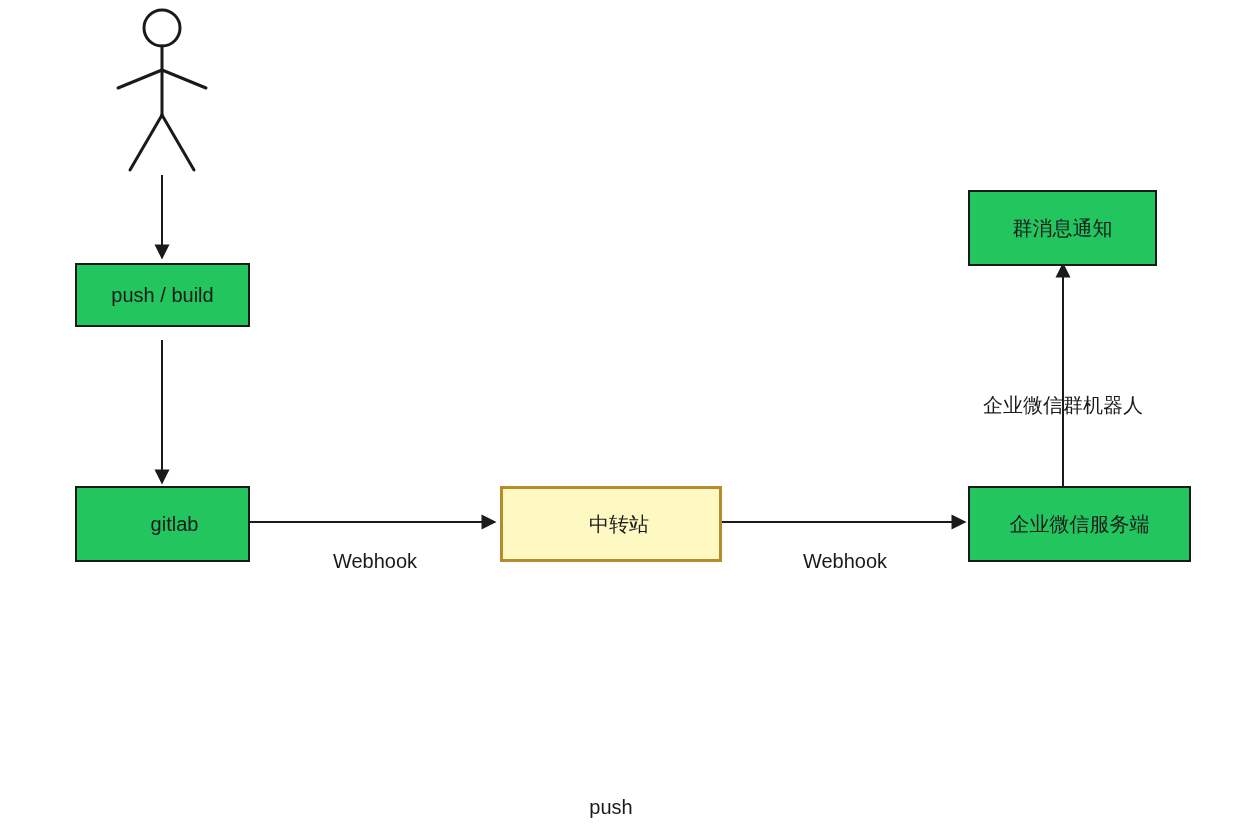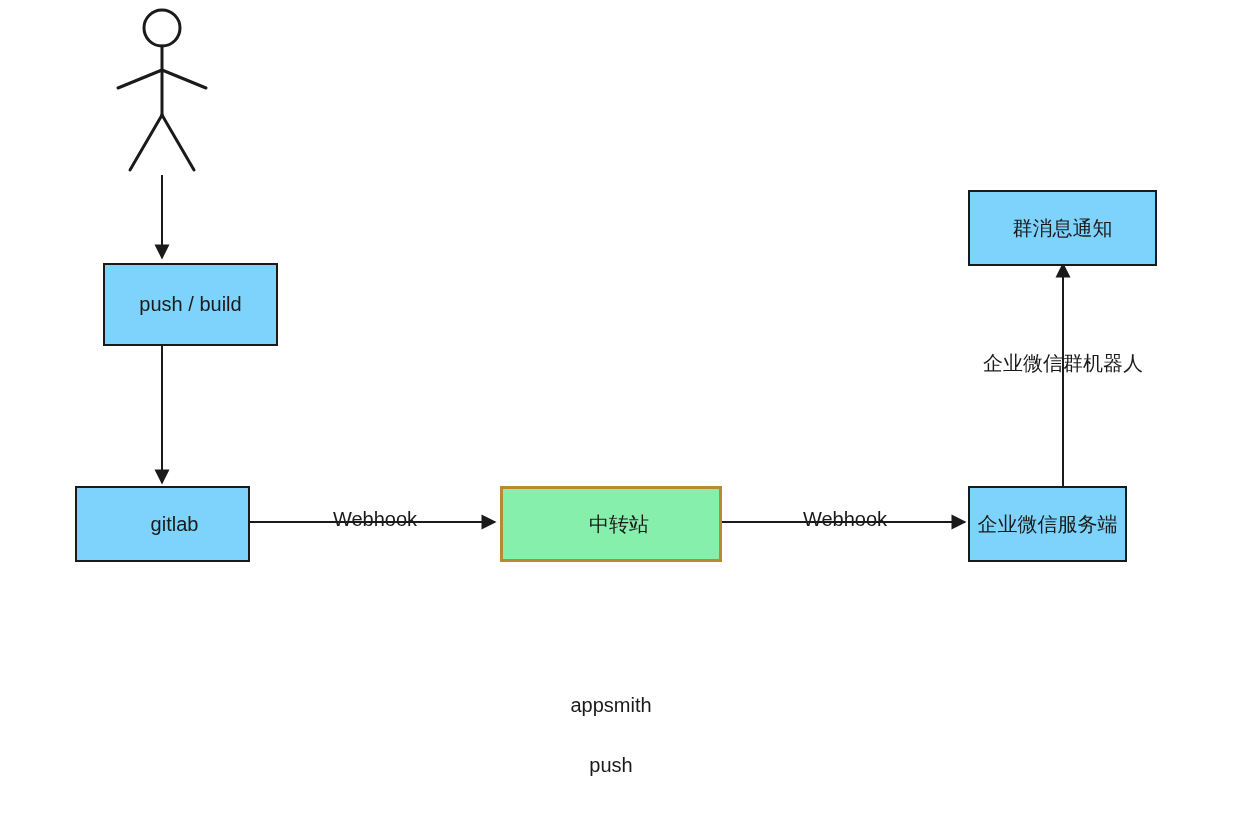--- a/index.html
+++ b/index.html
@@ -15,36 +15,37 @@
     .diagram {
       position: absolute;
       inset: 0;
     }
     .box {
       position: absolute;
       border: 2px solid #1a1a1a;
       display: flex;
       align-items: center;
       justify-content: center;
-      background: #7dd3fc;
+      background: #22c55e;
       text-align: center;
       white-space: nowrap;
     }
     .box.highlight {
       border: 3px solid #b88a2e;
-      background: #86efac;
+      background: #fef9c3;
       padding-left: 16px;
     }
     .label {
       position: absolute;
       display: flex;
       align-items: center;
       justify-content: center;
       white-space: nowrap;
       text-align: right;
+      margin-top: 42px;
     }
     svg.overlay {
       position: absolute;
       inset: 0;
       width: 1248px;
       height: 826px;
       pointer-events: none;
     }
     .arrow-line {
       stroke: #1a1a1a;
@@ -90,42 +91,41 @@
 
     <line class="arrow-line" x1="162" y1="340" x2="162" y2="483" marker-end="url(#arrow)"></line>
 
     <line class="arrow-line" x1="250" y1="522" x2="495" y2="522" marker-end="url(#arrow)"></line>
 
     <line class="arrow-line" x1="722" y1="522" x2="965" y2="522" marker-end="url(#arrow)"></line>
 
     <line class="arrow-line" x1="1063" y1="486" x2="1063" y2="264" marker-end="url(#arrow)"></line>
   </svg>
 
-  <div class="box" style="left:75px; top:263px; width:175px; height:83px;margin-left:28px;">
+  <div class="box" style="left:75px; top:263px; width:175px; height:64px;">
     <span>push / build</span>
   </div>
 
   <div class="box" style="left:75px; top:486px; width:175px; height:76px;padding-left:24px;">
     <span>gitlab</span>
   </div>
 
   <div class="box highlight" style="left:500px; top:486px; width:222px; height:76px;">
     <span>中转站</span>
   </div>
 
-  <div class="box" style="left:968px; top:486px; width:159px; height:76px;">
+  <div class="box" style="left:968px; top:486px; width:223px; height:76px;">
     <span>企业微信服务端</span>
   </div>
 
   <div class="box" style="left:968px; top:190px; width:189px; height:76px;">
     <span>群消息通知</span>
   </div>
 
   <div class="label" style="left:300px; top:504px; width:150px; height:30px;">Webhook</div>
 
   <div class="label" style="left:770px; top:504px; width:150px; height:30px;">Webhook</div>
 
   <div class="label" style="left:983px; top:348px; width:160px; height:30px;">企业微信群机器人</div>
 
-  <div class="label" style="left:500px; top:690px; width:222px; height:30px;">appsmith</div>
   <div class="label" style="left:500px; top:750px; width:222px; height:30px;">push</div>
 
 </div>
 
 </body></html>

